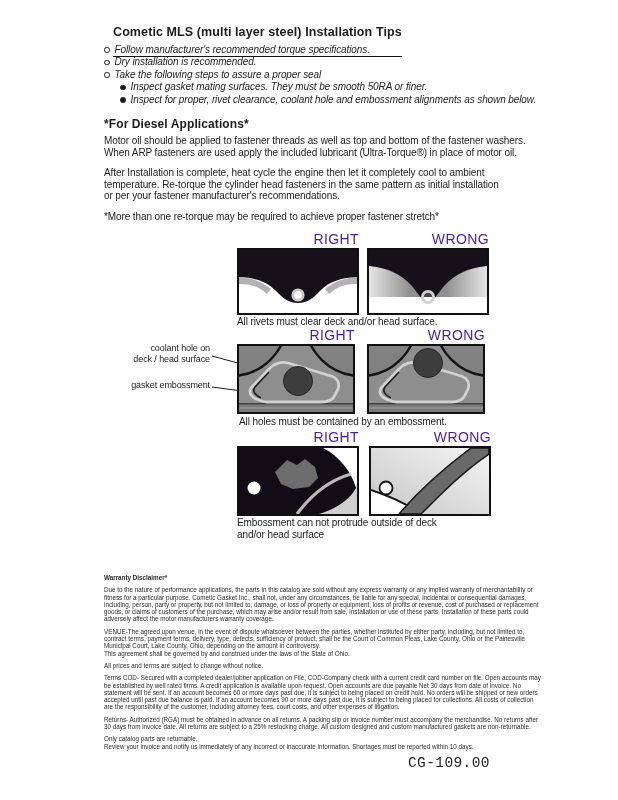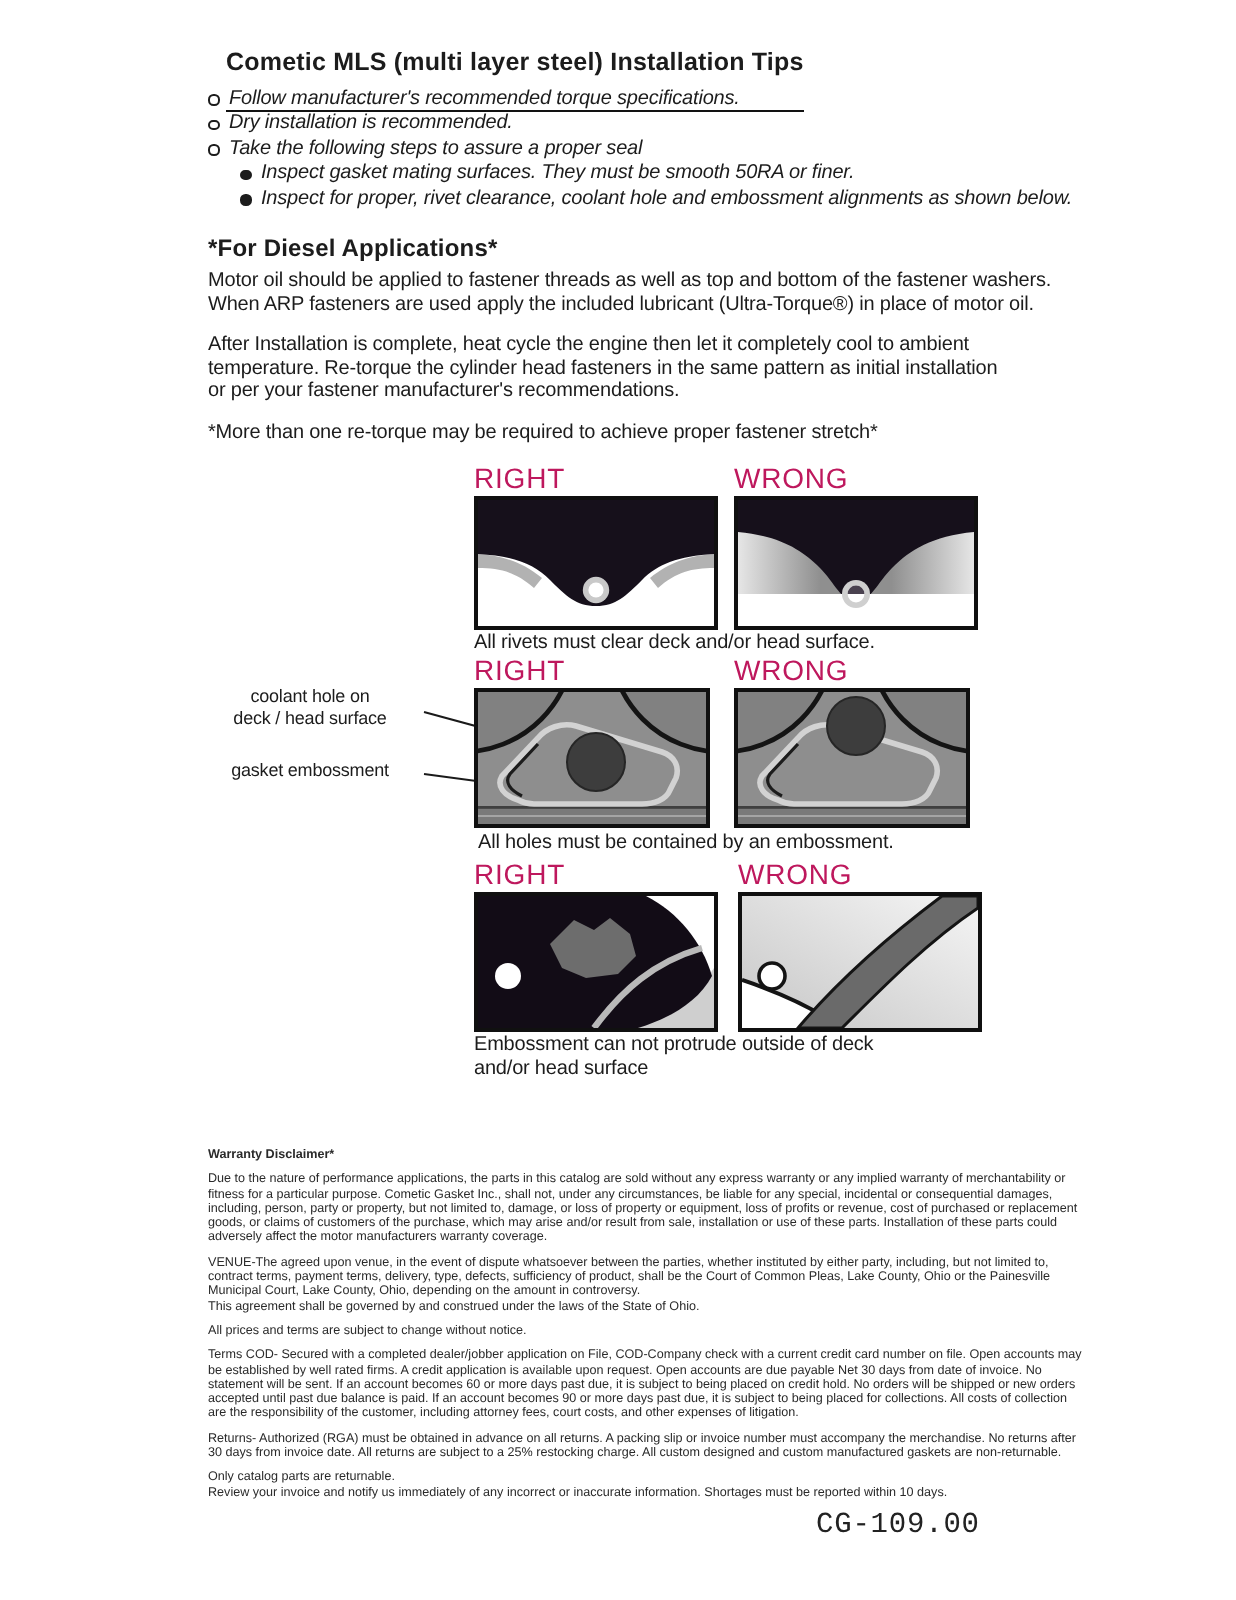--- a/index.html
+++ b/index.html
@@ -10,25 +10,25 @@
          border-bottom:1.5px solid #121212;padding-bottom:17px;display:inline-block;}
   .bullets{font-size:10px;line-height:12.4px;letter-spacing:-.1px;font-style:italic;}
   .b-row{display:flex;align-items:center;}
   .b-marker{width:3.5px;height:3.5px;border:1px solid #1c1c1c;border-radius:50%;
             margin-right:5px;flex:none;}
   .b-row.sub{margin-left:16px;}
   .b-row.sub .b-marker{background:#1c1c1c;}
   .h-bold{font-weight:bold;font-size:12px;letter-spacing:.1px;}
   .para{font-size:10px;line-height:11.5px;letter-spacing:-.1px;white-space:pre-line;}
   .rw-row{display:flex;}
-  .rw-col{text-align:left;font-size:14px;color:#be185d;letter-spacing:.4px;}
+  .rw-col{text-align:right;font-size:14px;color:#4c1d95;letter-spacing:.4px;}
   .dbox{border:2px solid #101010;background:#fff;margin-top:2px;}
   .dbox svg{display:block;}
   .caption{font-size:10px;letter-spacing:-.1px;white-space:pre-line;}
-  .small-label{font-size:9px;line-height:10.6px;text-align:center;
+  .small-label{font-size:9px;line-height:10.6px;text-align:right;
                white-space:pre-line;letter-spacing:-.1px;}
   .footer{width:462px;font-size:6.3px;line-height:7.3px;color:#2a2a2a;}
   .footer p{margin:0 0 5px 0;white-space:pre-line;}
   .fh{font-weight:bold;}
   .pagecode{font-size:14.5px;color:#222;letter-spacing:.4px;}
 </style>
 </head>
 <body>
 
 <div class="page">

